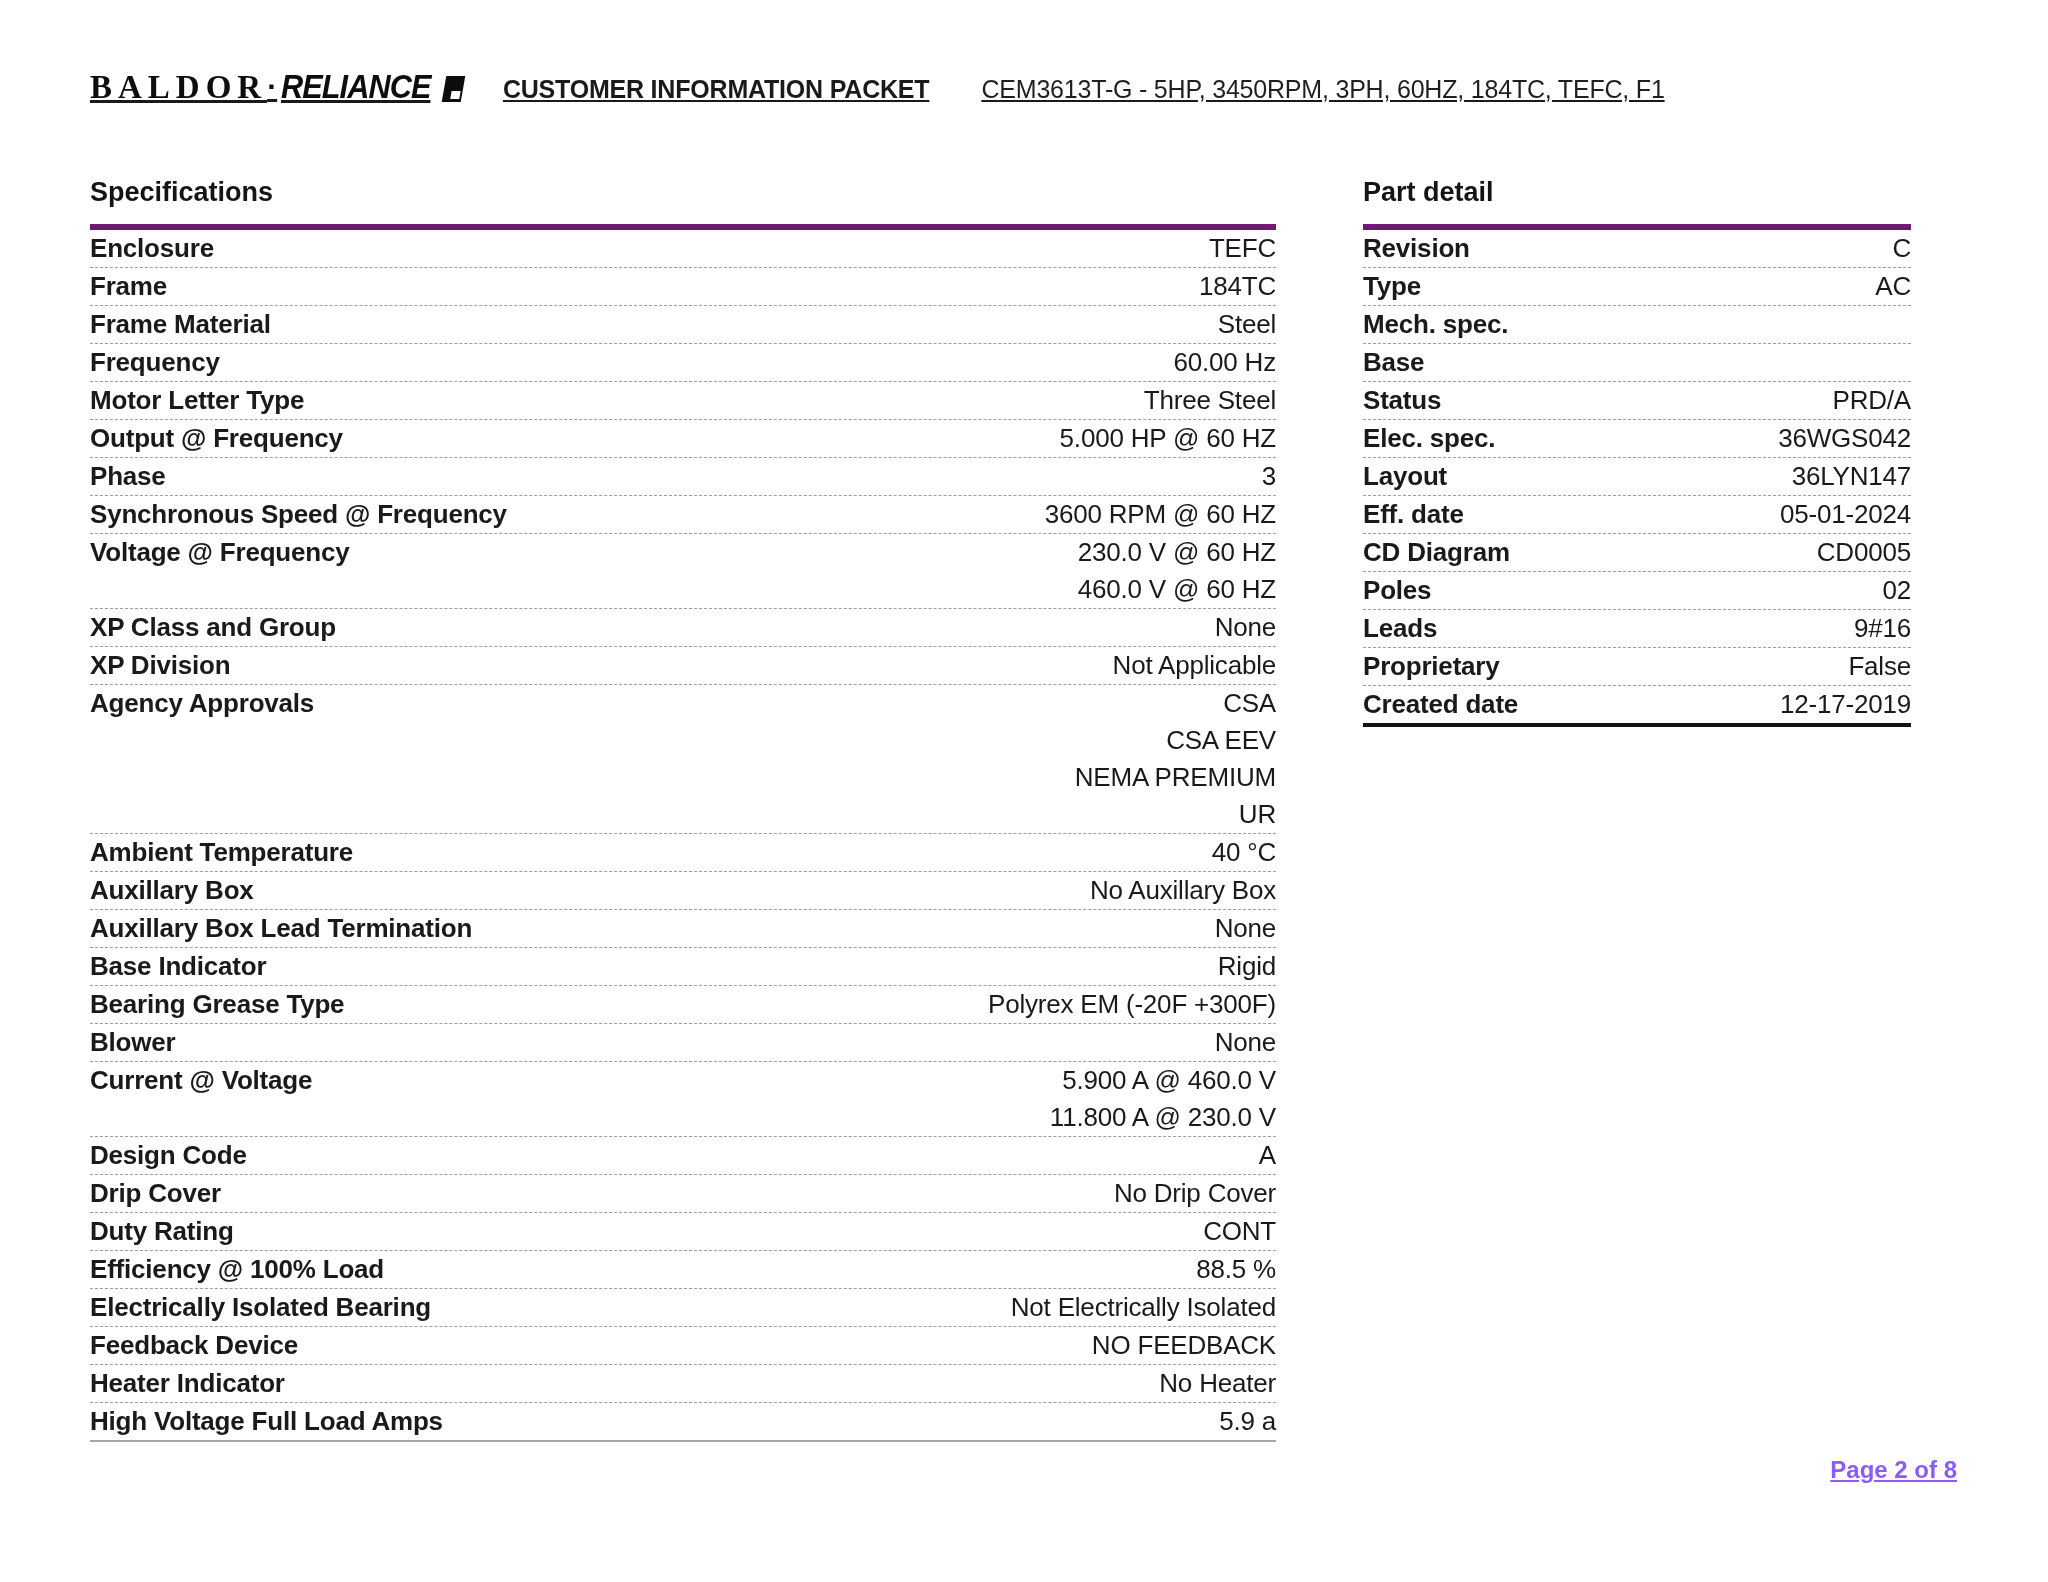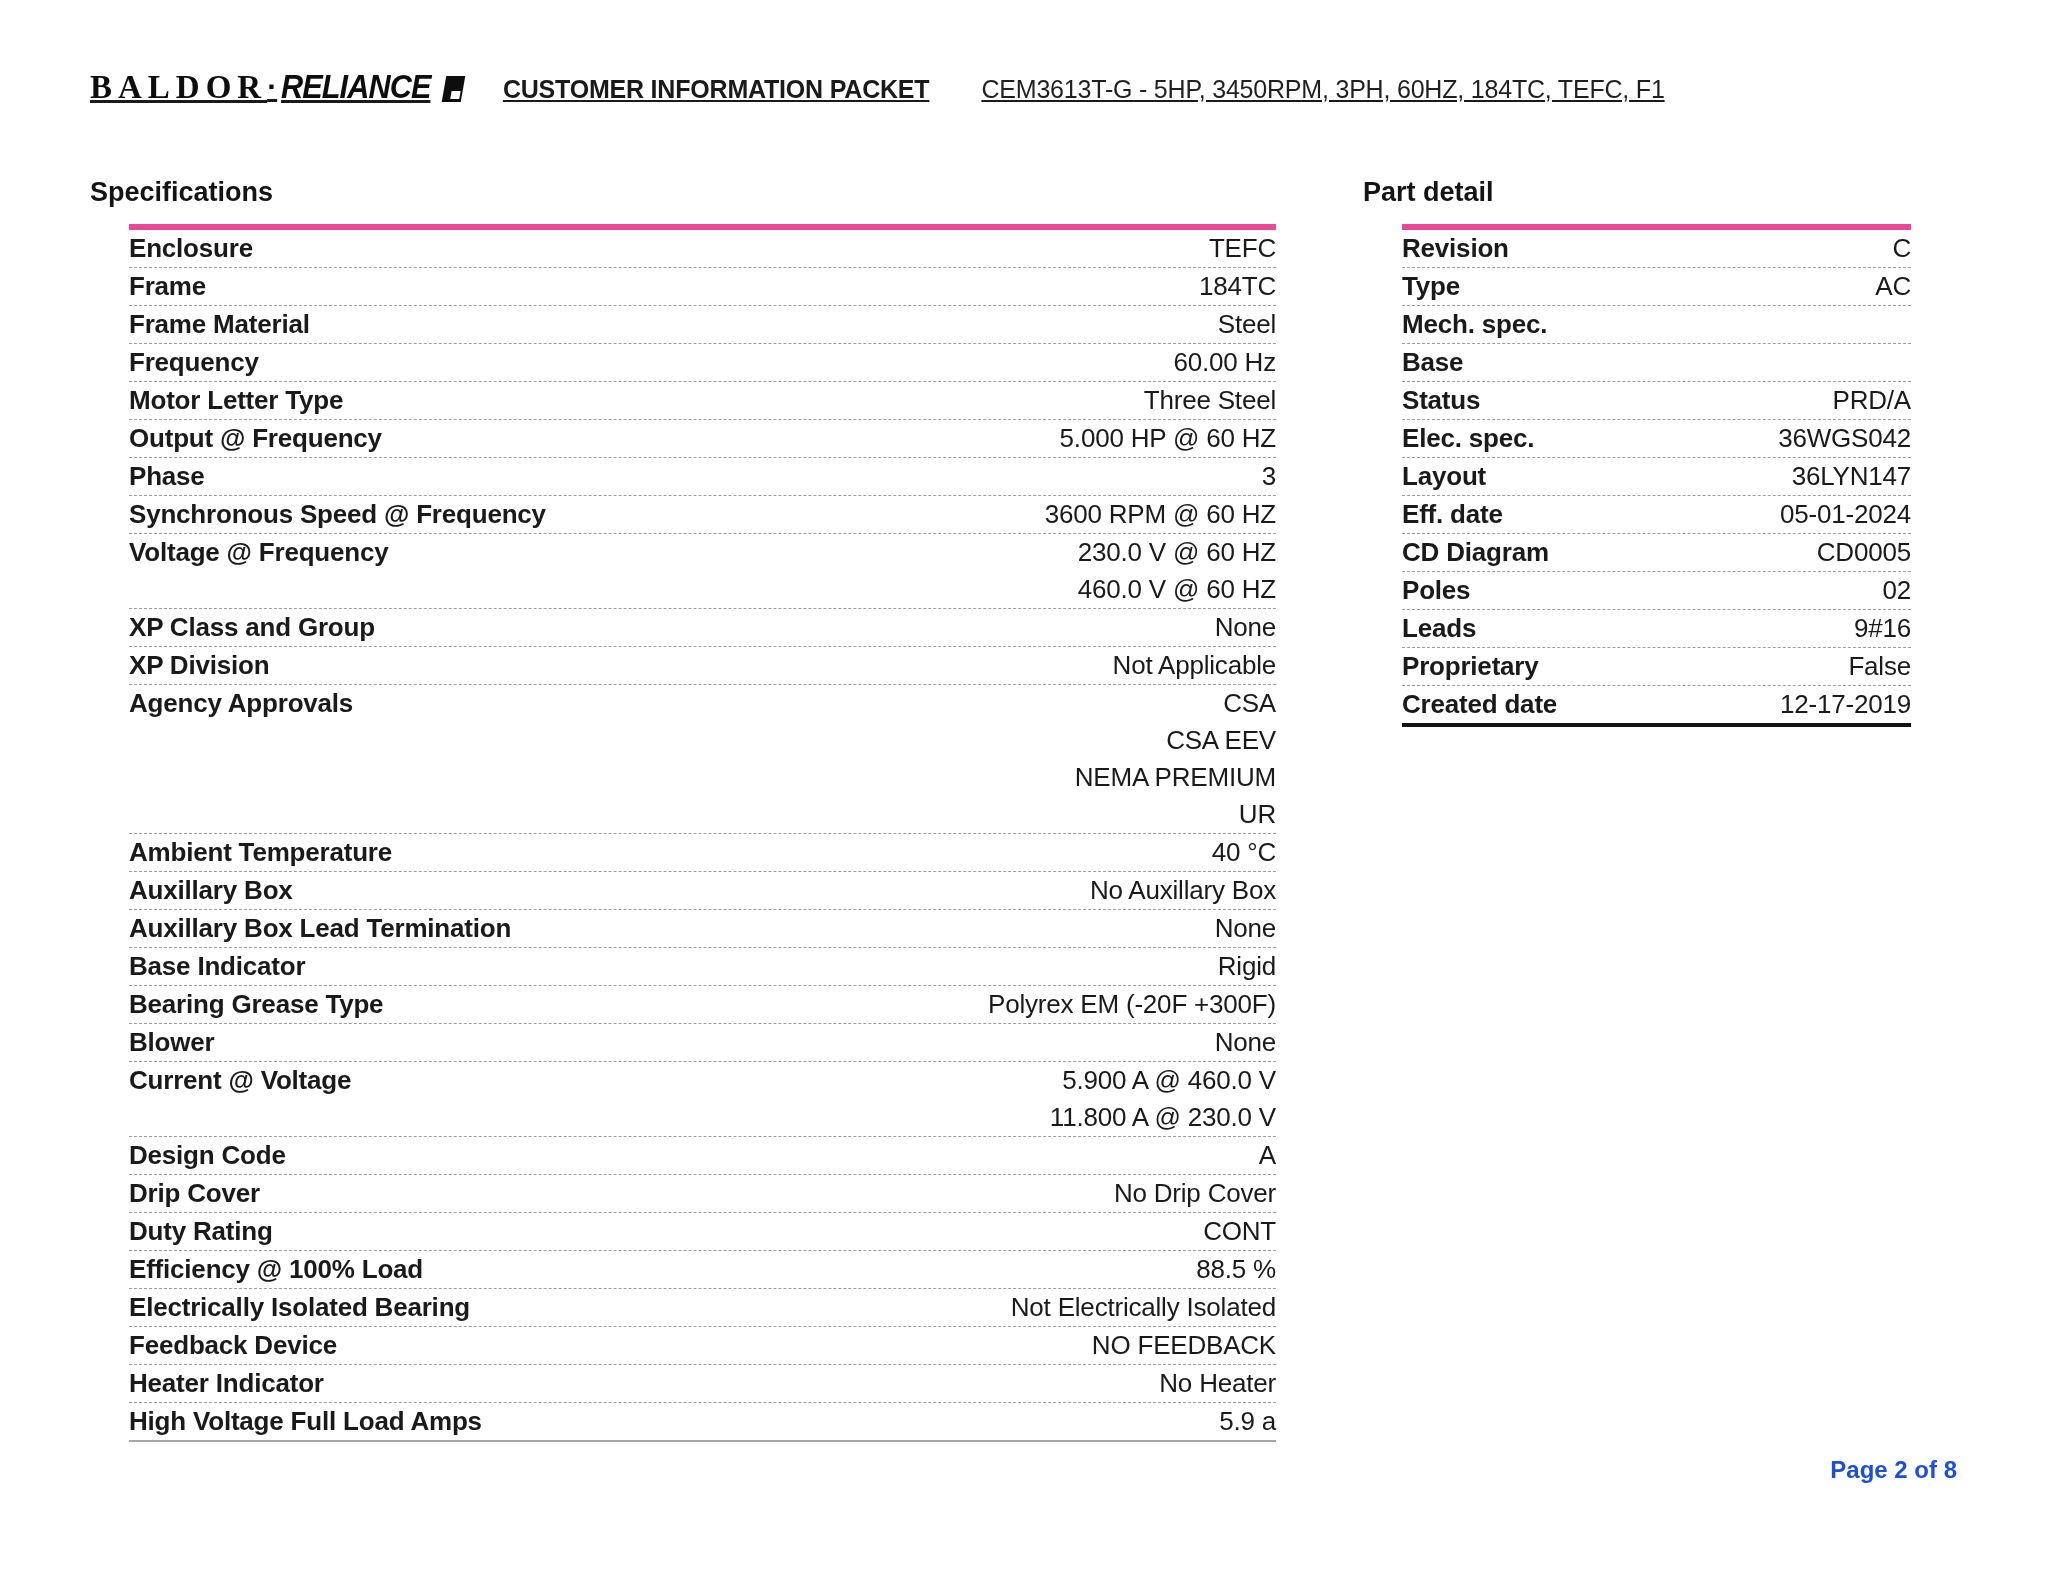--- a/index.html
+++ b/index.html
@@ -40,37 +40,37 @@
     width:9px;height:8px;background:#ffffff;
   }
   .doc-title{font-weight:700;font-size:25px;margin-left:40px;letter-spacing:-0.2px;}
   .doc-subtitle{font-size:25px;margin-left:52px;letter-spacing:-0.2px;color:#1f1f1f;}
 
   
   .col{position:absolute;top:177px;}
   .col-left{left:90px;width:1186px;}
   .col-right{left:1363px;width:548px;}
   .section-title{margin:0;font-size:27px;font-weight:700;color:#141414;}
-  .table{margin-top:16px;border-top:6px solid #ec4899;margin-left:39px;}
+  .table{margin-top:16px;border-top:6px solid #701a75;}
 
   .row{
     display:flex;justify-content:space-between;align-items:flex-start;
     border-bottom:1px dashed #9e9e9e;
   }
   .lab{font-weight:700;font-size:26px;line-height:37px;letter-spacing:-0.2px;}
   .vals{text-align:right;font-size:26px;letter-spacing:-0.2px;}
   .val-line{line-height:37px;min-height:37px;}
 
   .col-left  .row:last-child{border-bottom:2px solid #a6a6a6;}
   .col-right .row:last-child{border-bottom:4px solid #141414;}
 
   
   .footer{
     position:absolute;top:1456px;right:91px;
-    font-size:24px;font-weight:700;color:#1d4ed8;
+    font-size:24px;font-weight:700;color:#8b5cf6;text-decoration:underline;
   }
 </style>
 </head>
 <body>
 
 <div class="page">
 
   <div class="header">
     <span class="logo">
       <span class="logo-baldor">BALDOR</span>

